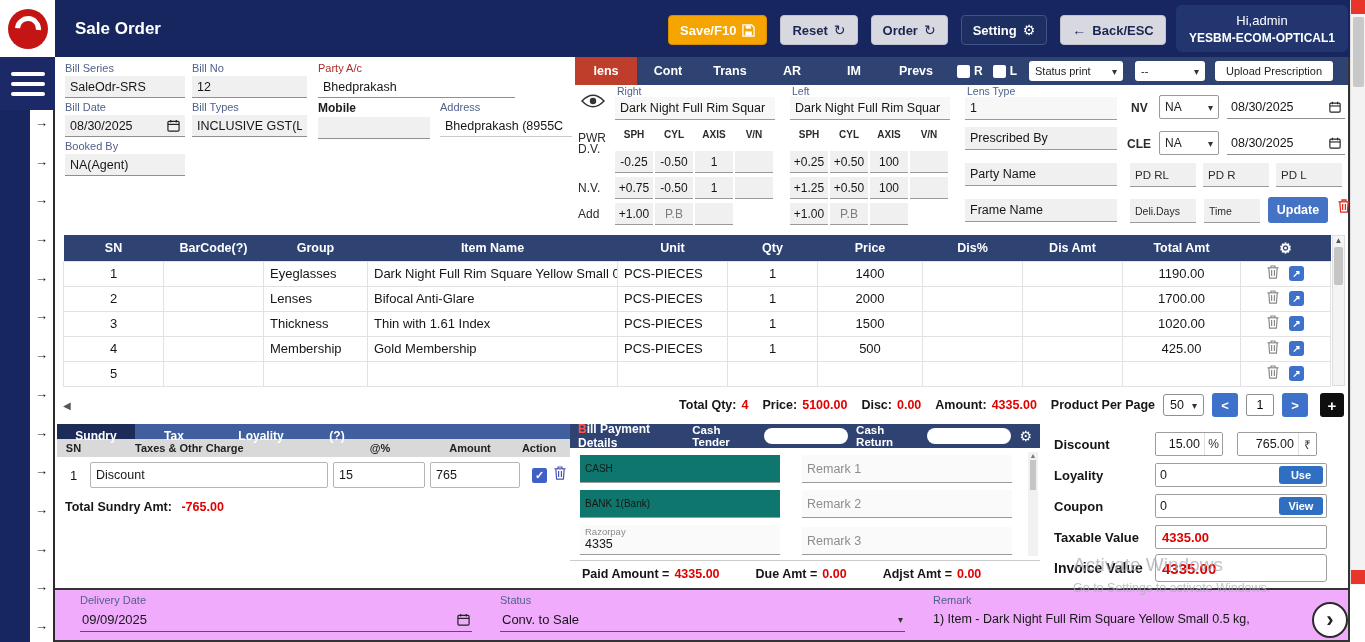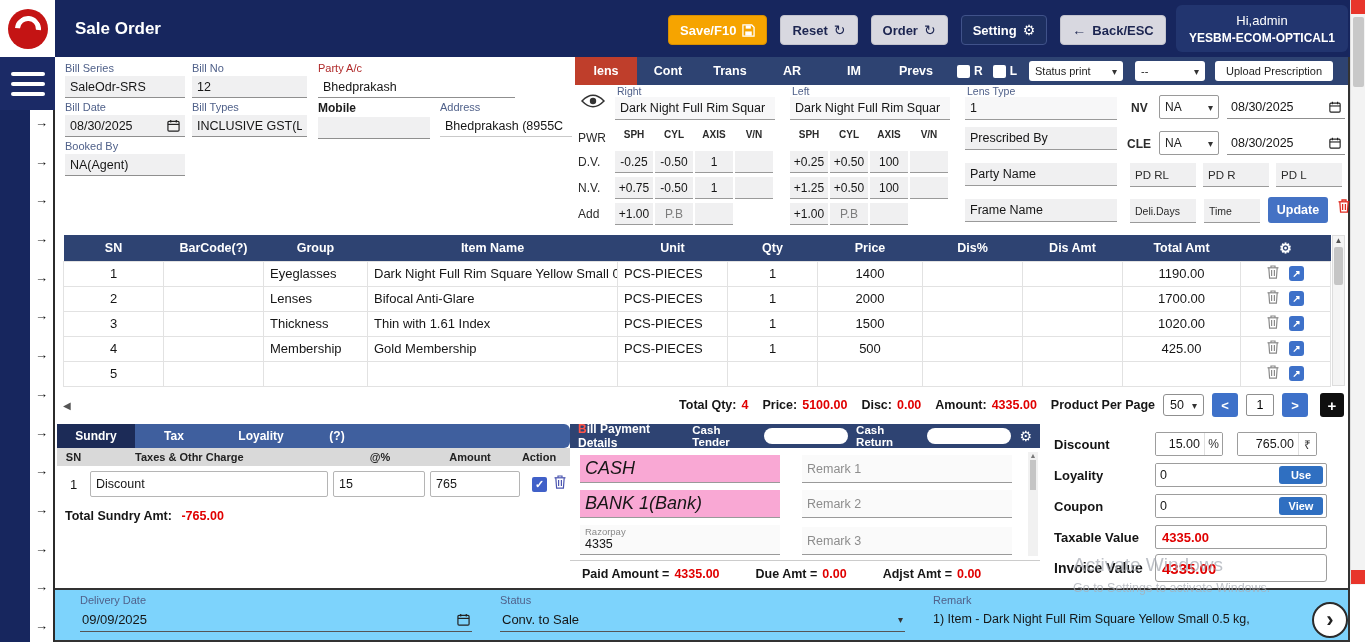--- a/index.html
+++ b/index.html
@@ -81,40 +81,40 @@
   #totals { position:absolute; left:8px; top:334px; width:1281px; height:28px; display:flex; align-items:center; }
   .tlabel { font-size:12.5px; font-weight:700; color:#161616; margin-left:14px; }
   .tval { font-size:12.5px; font-weight:700; color:#e00000; margin-left:5px; }
   .pp-sel { display:flex; align-items:center; gap:8px; border:1px solid #8f8f8f; border-radius:3px; height:22px; padding:0 6px; font-size:12.5px; color:#161616; margin-left:8px; cursor:pointer; }
   .pg-btn { width:26px; height:24px; background:#3e71c9; color:#fff; border:0; border-radius:3px; font-size:13px; font-weight:700; margin-left:8px; cursor:pointer; }
   .pg-inp { width:28px; height:22px; border:1px solid #8f8f8f; border-radius:2px; text-align:center; font-size:12.5px; margin-left:8px; outline:none; }
   .add-btn { width:24px; height:24px; background:#0f0f0f; color:#fff; border:0; border-radius:3px; font-size:15px; font-weight:700; margin-left:12px; cursor:pointer; }
 
   
   #sundry { position:absolute; left:2px; top:367px; width:513px; height:164px; }
-  #sundry-tabs { height:24px; background:#3f5f9e; display:flex; color:#fff; font-size:12px; font-weight:700;border-radius:6px; }
+  #sundry-tabs { height:15px; background:#3f5f9e; display:flex; color:#fff; font-size:12px; font-weight:700; }
   .s-tab { line-height:24px; text-align:center; cursor:pointer; }
   .s-tab.active { background:#1c2b57; }
   #sundry-head { height:18px; background:#d9d9d9; display:flex; align-items:center; font-size:11px; font-weight:700; color:#222; }
   #sundry-row { display:flex; align-items:center; margin-top:5px; }
   .s-inp { height:26px; border:1px solid #b5b5b5; border-radius:2px; font-size:12.5px; color:#161616; padding:0 5px; outline:none; }
   .chk { width:15px; height:15px; background:#4060c8; border-radius:2px; color:#fff; font-size:11px; font-weight:700; display:inline-flex; align-items:center; justify-content:center; cursor:pointer; }
   #sundry-total { margin:12px 0 0 8px; font-size:12.5px; font-weight:700; color:#161616; }
   #sundry-total .v { color:#e00000; margin-left:6px; }
 
   
   #payment { position:absolute; left:515px; top:367px; width:470px; height:164px; }
   #pay-head { height:24px; background:#2e4372; display:flex; align-items:center; gap:8px; padding:0 8px; color:#fff; }
   #pay-title { font-size:12px; font-weight:700; }
   #pay-title::first-letter { color:#ff5449; }
   .pay-lbl { font-size:11.5px; font-weight:700; }
   .pill { width:84px; height:16px; border:0; border-radius:8px; background:#fff; outline:none; padding:0 8px; font-size:11px; }
   #pay-body { position:relative; height:112px; overflow:hidden; }
   .pay-row { display:flex; align-items:flex-start; margin:7px 10px 0 10px; gap:22px; }
-  .pmode { width:200px; height:28px; background:#f9a8d4; border:0; border-bottom:1px solid #9a9a9a; font-size:18px; color:#161616; padding:0 5px; outline:none;font-style:italic; }
+  .pmode { width:200px; height:28px; background:#0f766e; border:0; border-bottom:1px solid #9a9a9a; font-size:10px; color:#161616; padding:0 5px; outline:none; }
   .pmode-fl { width:200px; height:30px; background:#fafafa; border-bottom:1px solid #9a9a9a; padding:1px 5px 0 5px; }
   .pmode-fl .fl { font-size:9.5px; color:#8a8a8a; }
   .pmode-fl .fv { font-size:12.5px; color:#161616; }
   .premark { width:210px; height:28px; background:#fafafa; border:0; border-bottom:1px solid #9a9a9a; font-size:12.5px; padding:0 5px; outline:none; color:#161616; }
   .premark::placeholder { color:#8d8d8d; }
   #pay-scroll { position:absolute; right:2px; top:4px; width:10px; height:104px; background:#f1f1f1; font-size:7px; color:#777; text-align:center; }
   #pay-scroll .thumb { margin:1px auto; width:6px; height:30px; background:#c5c5c5; }
   #pay-foot { height:27px; border-top:1px solid #ccc; display:flex; align-items:center; padding:0 12px; font-size:12.5px; font-weight:700; color:#161616; }
   #pay-foot .v { color:#e00000; margin-left:5px; }
   #pay-foot .gap { width:36px; }
@@ -124,21 +124,21 @@
   .sum-row { display:flex; align-items:center; height:24px; margin-bottom:7px; }
   .sum-lbl { width:101px; font-size:13px; font-weight:700; color:#151515; }
   .grp { display:flex; align-items:center; border:1px solid #9d9d9d; border-radius:2px; overflow:hidden; height:24px; background:#fff; }
   .grp input { border:0; outline:none; font-size:12.5px; color:#161616; padding:0 4px; height:100%; }
   .sfx { width:18px; height:100%; display:flex; align-items:center; justify-content:center; font-size:12px; color:#333; border-left:1px solid #e0e0e0; background:#fff; }
   .mini-btn { background:#2f6fc1; color:#fff; font-size:11px; font-weight:700; border:0; border-radius:3px; width:44px; height:18px; margin-right:3px; cursor:pointer; }
   .red-inp { border:1px solid #9d9d9d; border-radius:2px; width:172px; height:24px; font-size:13px; font-weight:700; color:#e00000; padding:0 6px; outline:none; }
   .red-inp.big { height:28px; font-size:15px; border-radius:3px; }
 
   
-  #footer { position:absolute; left:0; top:531px; width:1293px; height:52px; border-top:2px solid #333; background:#7dd3fc; }
+  #footer { position:absolute; left:0; top:531px; width:1293px; height:52px; border-top:2px solid #333; background:#f0abfc; }
   .u-field { border-bottom:1.5px solid #555; display:flex; align-items:center; justify-content:space-between; font-size:13px; color:#161616; height:24px; padding:0 2px; }
   .caret { font-size:10px; color:#333; }
   #next-btn { position:absolute; left:1312px; top:602px; width:36px; height:36px; border-radius:50%; background:#fff; border:2.5px solid #2b2b2b; display:flex; align-items:center; justify-content:center; font-size:22px; font-weight:700; color:#222; cursor:pointer; z-index:20; }
 
   #watermark { position:absolute; left:1073px; top:554px; z-index:30; pointer-events:none; color:#a9adb5; opacity:.75; }
   #watermark .l1 { font-size:19px; }
   #watermark .l2 { font-size:12.5px; margin-top:5px; }
 
   svg { display:block; }
 </style>
@@ -357,21 +357,21 @@
         <span>
             <svg width="12" height="12" viewBox="0 0 14 14">
               <rect x="1" y="2.5" width="12" height="10.5" rx="1.2" fill="none" stroke="#222" stroke-width="1.3"></rect>
               <line x1="1" y1="5.8" x2="13" y2="5.8" stroke="#222" stroke-width="1.3"></line>
               <line x1="4" y1="1" x2="4" y2="3.8" stroke="#222" stroke-width="1.3"></line>
               <line x1="10" y1="1" x2="10" y2="3.8" stroke="#222" stroke-width="1.3"></line>
             </svg>
           </span>
       </div>
 
-      <span class="rxlabel" style="left:3px;top:70px;">D.V.</span>
+      <span class="rxlabel" style="left:3px;top:57px;">D.V.</span>
       <div class="rxc" style="left:40px;top:66px;">-0.25</div>
       <div class="rxc" style="left:80px;top:66px;">-0.50</div>
       <div class="rxc" style="left:120px;top:66px;">1</div>
       <div class="rxc" style="left:160px;top:66px;"></div>
       <div class="rxc" style="left:215px;top:66px;">+0.25</div>
       <div class="rxc" style="left:255px;top:66px;">+0.50</div>
       <div class="rxc" style="left:295px;top:66px;">100</div>
       <div class="rxc" style="left:335px;top:66px;"></div>
 
       <input class="rx-input" style="left: 390px; top: 78px; width: 152px; background: rgb(240, 240, 241);" value="Party Name">

